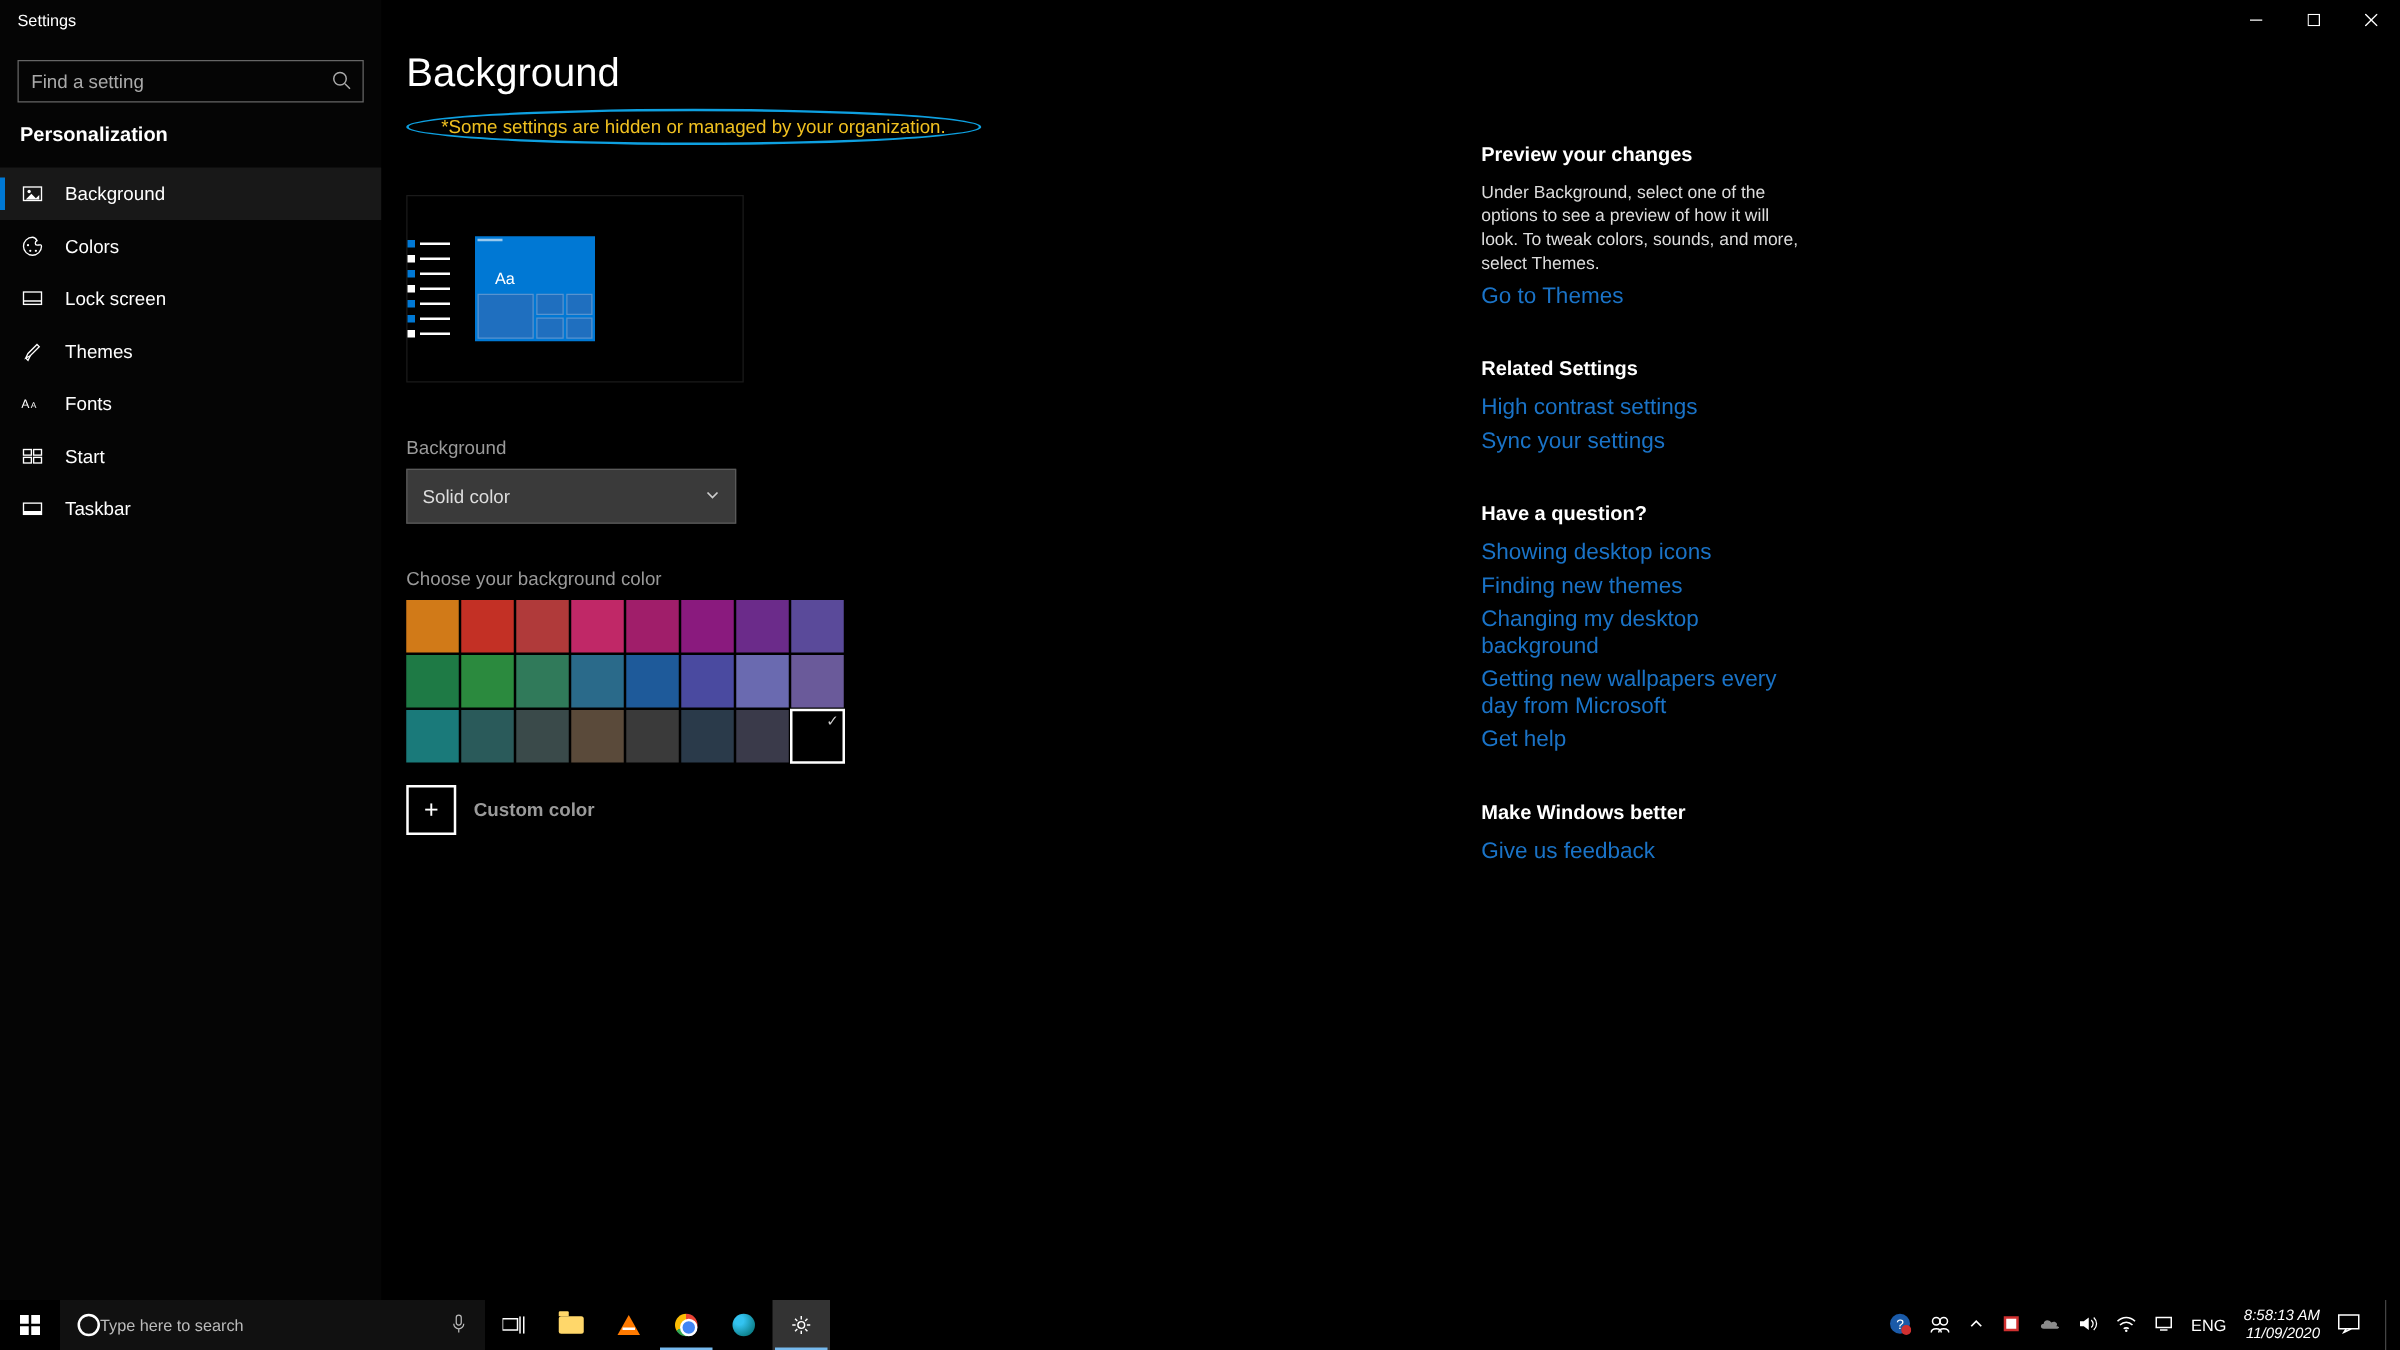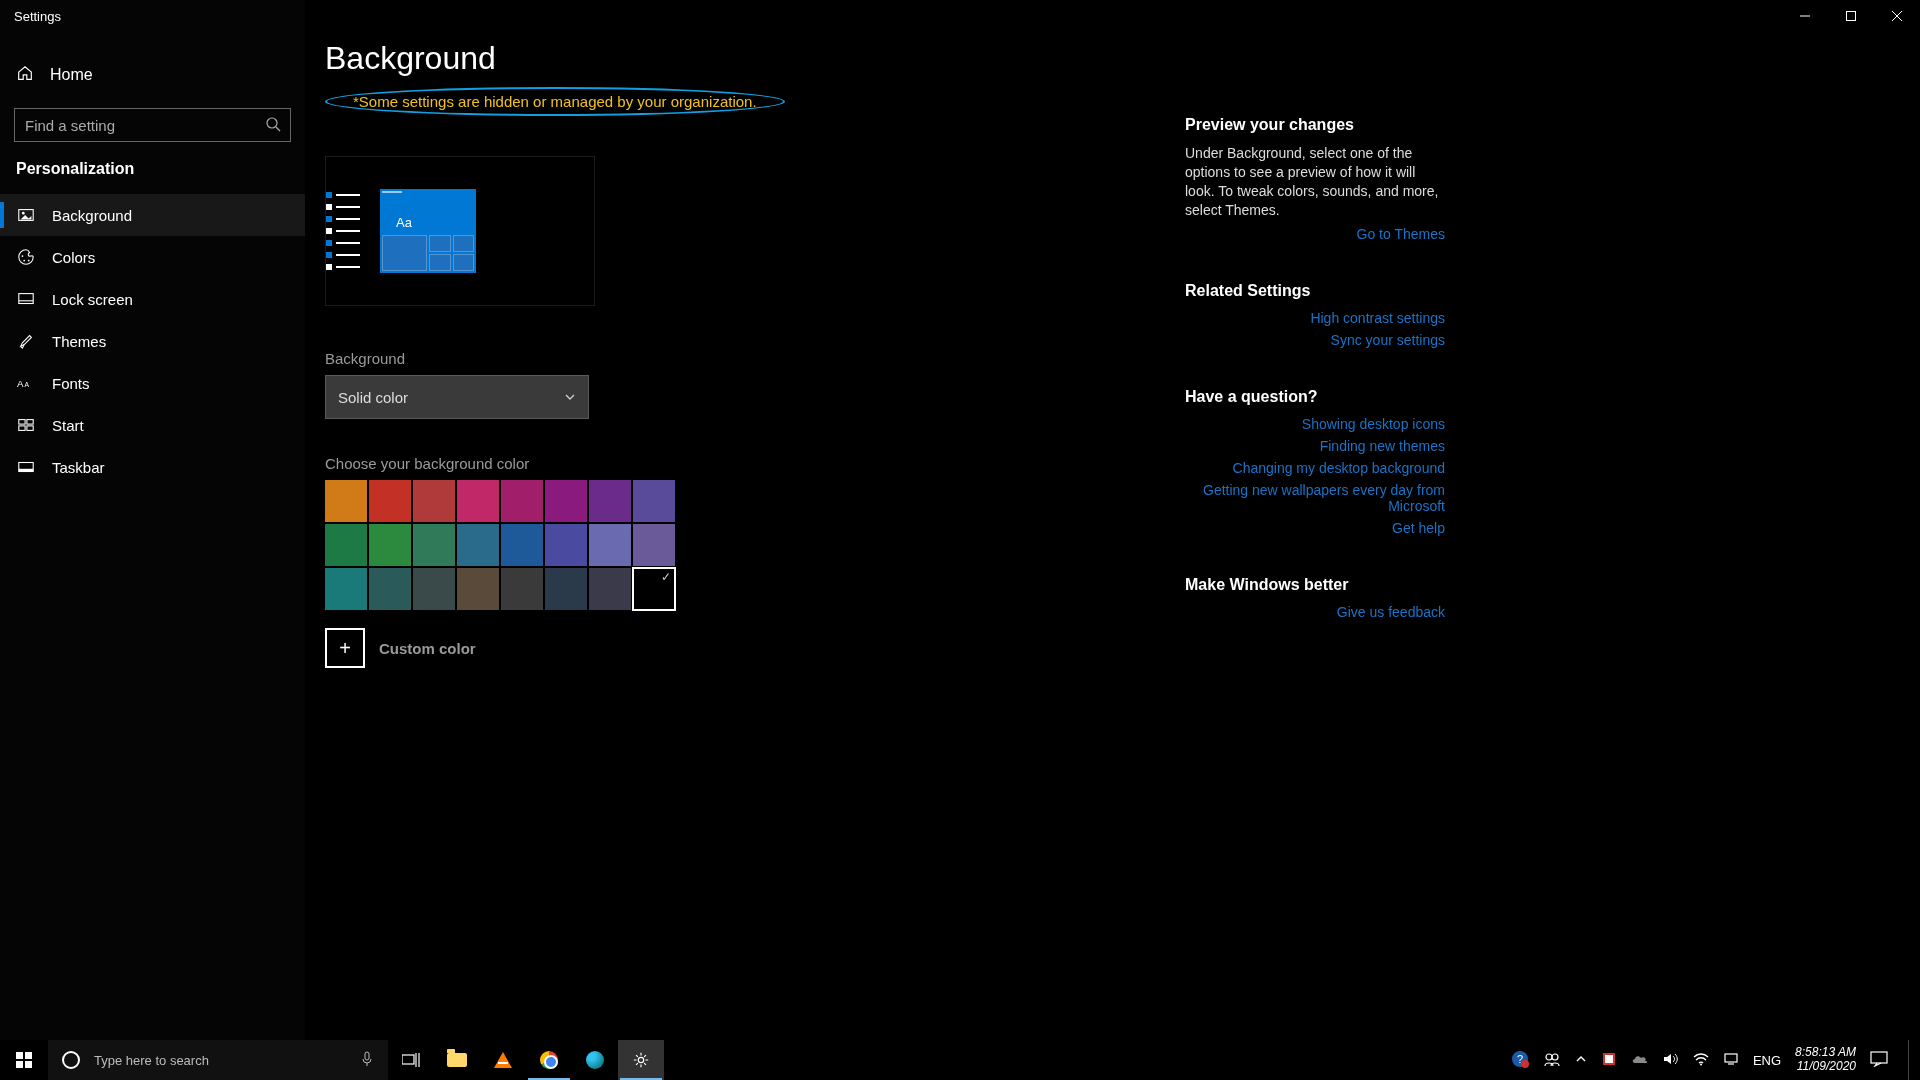--- a/index.html
+++ b/index.html
@@ -47,25 +47,25 @@
   .swatch { width: 42px; height: 42px; position: relative; }
   .swatch.selected { outline: 2px solid #fff; outline-offset: -1px; }
   .swatch.selected::after { content: "✓"; position: absolute; top: 2px; right: 4px; font-size: 12px; color: #ccc; }
   .custom-row { display: flex; align-items: center; gap: 14px; }
   .plusbox { width: 40px; height: 40px; border: 2px solid #fff; display: flex; align-items: center; justify-content: center; font-size: 20px; }
   .custom-row span { color: #9a9a9a; font-size: 15px; font-weight: bold; }
   
   .right { width: 280px; padding-top: 76px; padding-right: 20px; display: flex; flex-direction: column; gap: 34px; }
   .right h3 { font-size: 16px; font-weight: 600; margin-bottom: 10px; }
   .right p { font-size: 14px; color: #ddd; line-height: 1.35; margin-bottom: 6px; }
-  .right a { color: #1a73c7; font-size: 14px; text-decoration: none; display: block; margin-bottom: 6px; text-align: right; }
+  .right a { color: #1a73c7; font-size: 18px; text-decoration: none; display: block; margin-bottom: 6px; }
   
   .taskbar { position: absolute; left: 0; right: 0; bottom: 0; height: 40px; width: 1920px; background: #000; display: flex; align-items: center; color: #fff; font-size: 13px; }
   .taskbar .start { width: 48px; height: 40px; display: flex; align-items: center; justify-content: center; }
-  .taskbar .search { display: flex; align-items: center; gap: 14px; background: #111; height: 40px; width: 340px; padding: 0 14px; color: #bbb; }
+  .taskbar .search { display: flex; align-items: center; gap: 0; background: #111; height: 40px; width: 340px; padding: 0 14px; color: #bbb; }
   .taskbar .search .circ { width: 18px; height: 18px; border: 2px solid #fff; border-radius: 50%; }
   .taskbar .iconbtn { width: 46px; height: 40px; display: flex; align-items: center; justify-content: center; position: relative;}
   .taskbar .iconbtn.active::after { content:""; position:absolute; bottom:0; left:2px; right:2px; height:2px; background:#76b9ed;}
   .taskbar .spacer { flex: 1; }
   .taskbar .tray { display: flex; align-items: center; gap: 14px; padding-right: 6px; }
   .taskbar .clock { text-align: right; line-height: 1.15; font-size: 12px; font-style: italic; }
   
   .folder-icon { width:20px; height:14px; background:#ffd76a; border-radius:2px; position:relative;}
   .folder-icon::before{content:"";position:absolute;top:-4px;left:0;width:8px;height:4px;background:#ffd76a;border-radius:1px 1px 0 0;}
   .cone-icon { width:0;height:0;border-left:9px solid transparent;border-right:9px solid transparent;border-bottom:16px solid #ff7a00; position:relative;}
@@ -96,26 +96,20 @@
       <div class="ctrl">
           <svg viewBox="0 0 10 10">
             <line x1="0" y1="0" x2="10" y2="10" stroke="#fff" stroke-width="1"></line>
             <line x1="10" y1="0" x2="0" y2="10" stroke="#fff" stroke-width="1"></line>
           </svg>
         </div>
     </div>
   </div>
 
   <div class="sidebar">
-    <div class="home-row">
-      <span class="icon"><svg width="18" height="18" viewBox="0 0 20 20">
-            <path d="M3 9 L10 3 L17 9 V17 H12 V12 H8 V17 H3 Z" fill="none" stroke="#fff" stroke-width="1.3"></path>
-          </svg></span>
-      <span>Home</span>
-    </div>
     <div class="searchwrap">
       <input type="text" placeholder="Find a setting" style="">
       <span class="sicon"><svg width="16" height="16" viewBox="0 0 16 16">
             <circle cx="7" cy="7" r="5" fill="none" stroke="#aaa" stroke-width="1.2"></circle>
             <line x1="11" y1="11" x2="15" y2="15" stroke="#aaa" stroke-width="1.2"></line>
           </svg></span>
     </div>
     <div class="section-title">Personalization</div>
     <div class="nav">
       <div class="nav-item active">

